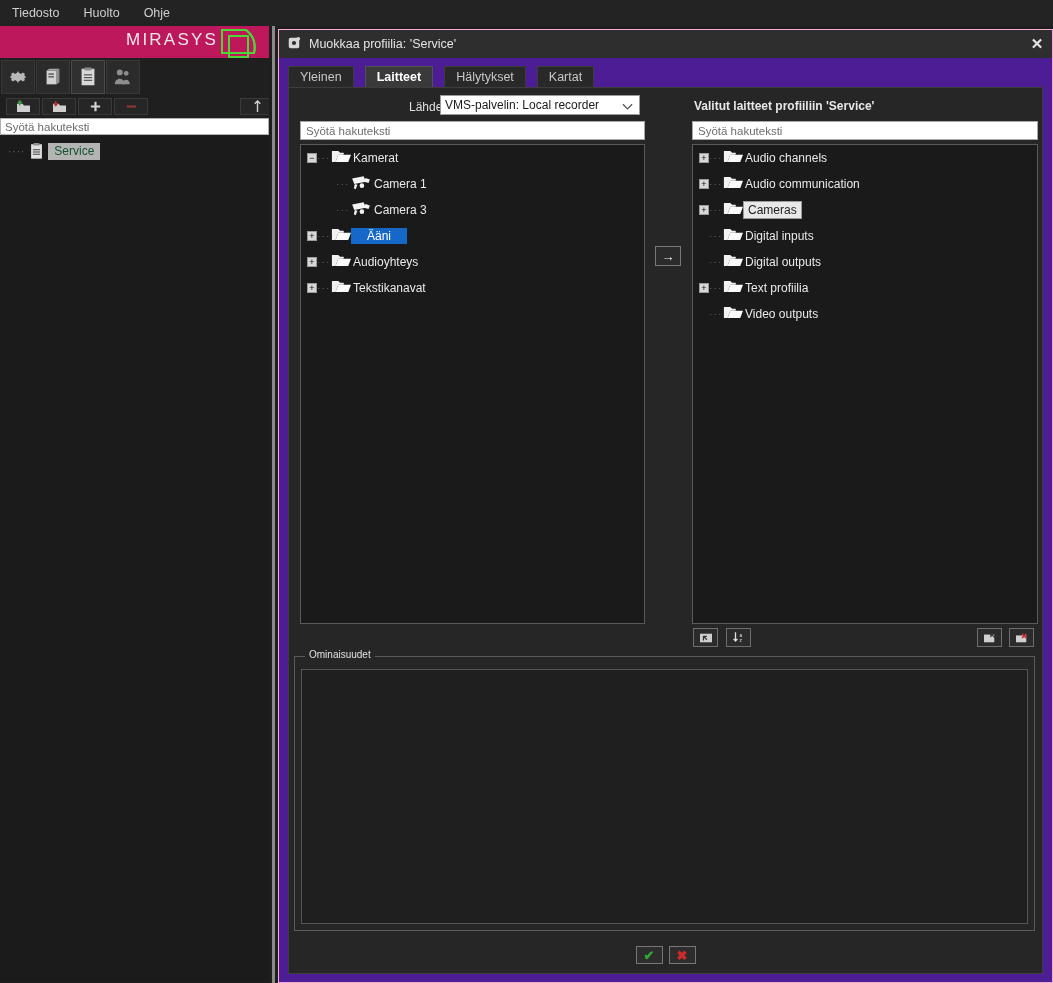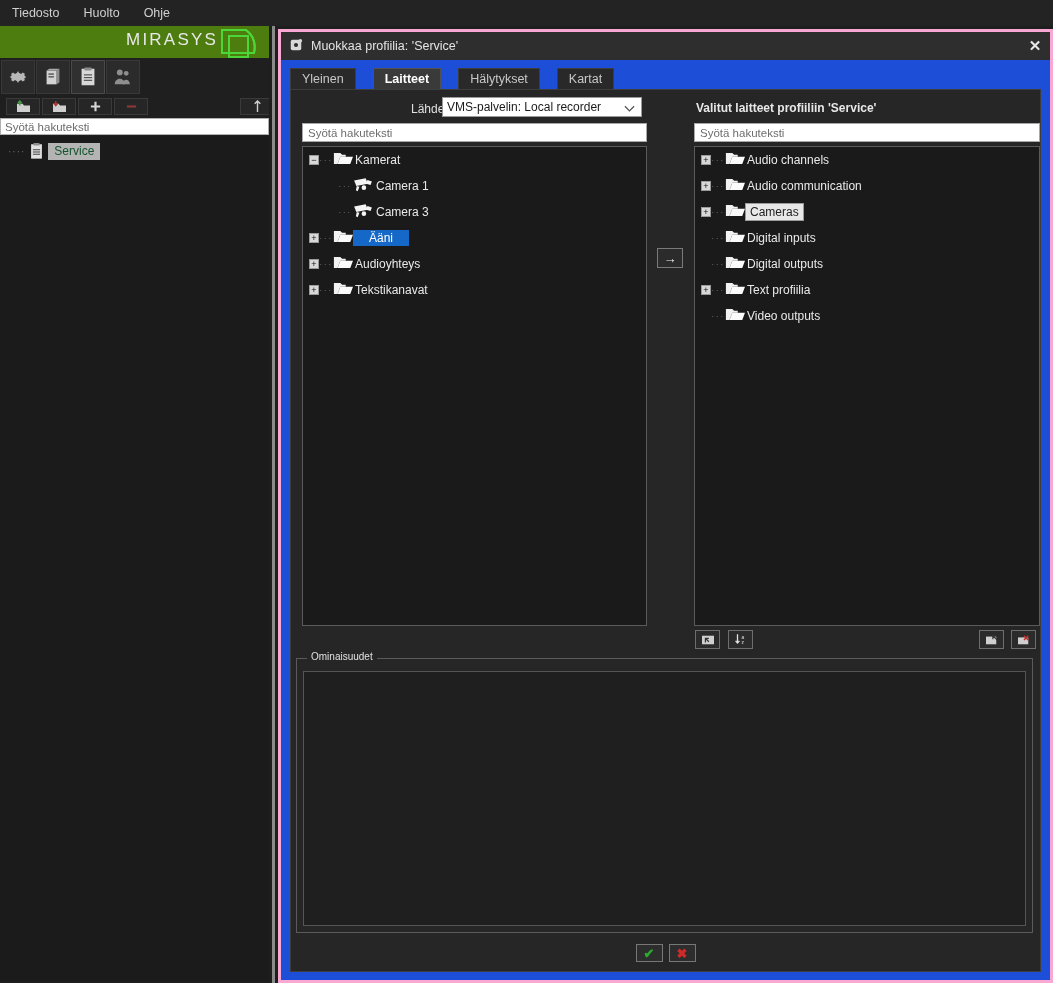--- a/index.html
+++ b/index.html
@@ -19,21 +19,21 @@
     position: absolute; left: 0; top: 0; width: 1053px; height: 26px;
     background: #232323;
     display: flex; align-items: center; 
   }
   .menu-item {
     padding: 4px 12px; color: #d0d0d0; font-size: 12.5px; cursor: default;
   }
 
   .brandbar {
     position: absolute; left: 0; top: 26px; width: 270px; height: 32px;
-    background: #4d7c0f;
+    background: #be185d;
   }
   .brand-text {
     position: absolute; right: 52px; top: 4px;
     font-size: 17px; letter-spacing: 2.2px; color: #e8e8e8;
     font-family: "Liberation Sans", sans-serif; font-weight: 400;
   }
   .brand-logo { position: absolute; right: 8px; top: 0px; }
 
   .bigtoolbar {
     position: absolute; left: 0; top: 58px; width: 270px; height: 38px;
@@ -80,36 +80,36 @@
     background: #1e1e1e;
   }
   .splitter::after {
     content: ""; position: absolute; left: 3px; top: 0; width: 3px; bottom: 0;
     background: #8a8a8a;
   }
 
   
   .dialog {
     position: absolute; left: 278px; top: 29px; width: 775px; height: 954px;
-    background: #1d4ed8; border: 3px solid #f9a8d4;
+    background: #4c1d95; border: 1px solid #f9a8d4;
   }
   .dlg-title {
     position: relative; height: 28px; background: #2e2e2e;
     display: flex; align-items: center; padding-left: 8px;
   }
   .dlg-title-text { font-size: 12.5px; color: #e4e4e4; margin-left: 8px; }
   .dlg-close {
     position: absolute; right: 4px; top: 3px; width: 22px; height: 22px;
     display: flex; align-items: center; justify-content: center;
     color: #e6e6e6; font-size: 15px; font-weight: bold;
   }
 
   .tabstrip {
     position: absolute; left: 9px; top: 35px; height: 23px;
-    display: flex; align-items: flex-end; gap: 17px;
+    display: flex; align-items: flex-end; gap: 11px;
   }
   .tab {
     padding: 3px 11px 4px 11px; font-size: 12.5px;
     background: #292929; border: 1px solid #3d3d3d; border-bottom: none;
     color: #c8c8c8;
   }
   .tab.active {
     background: #3a3a3a; color: #ffffff; font-weight: bold;
     border-color: #525252;
   }

